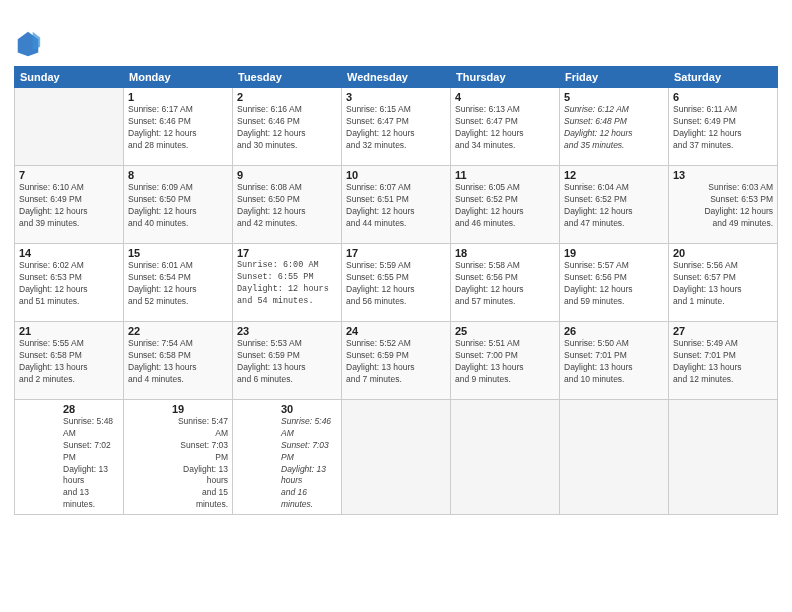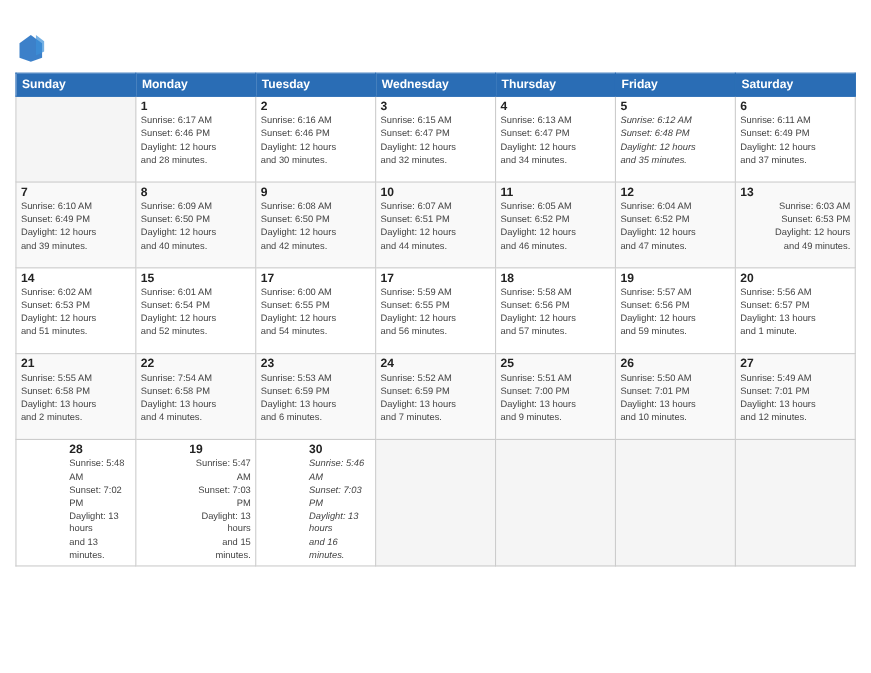--- a/index.html
+++ b/index.html
@@ -246,21 +246,21 @@
           </td>
           <td>
             <span class="day-number">15</span>
             <div class="day-info" style="white-space: pre-line;">Sunrise: 6:01 AM
 Sunset: 6:54 PM
 Daylight: 12 hours
 and 52 minutes.</div>
           </td>
           <td>
             <span class="day-number">17</span>
-            <div class="day-info" style="white-space: pre-line;">Sunrise: 6:00 AM
+            <div class="day-info" style="white-space: pre-line; font-family: Liberation Mono, monospace;">Sunrise: 6:00 AM
 Sunset: 6:55 PM
 Daylight: 12 hours
 and 54 minutes.</div>
           </td>
           <td>
             <span class="day-number">17</span>
             <div class="day-info" style="white-space: pre-line;">Sunrise: 5:59 AM
 Sunset: 6:55 PM
 Daylight: 12 hours
 and 56 minutes.</div>

